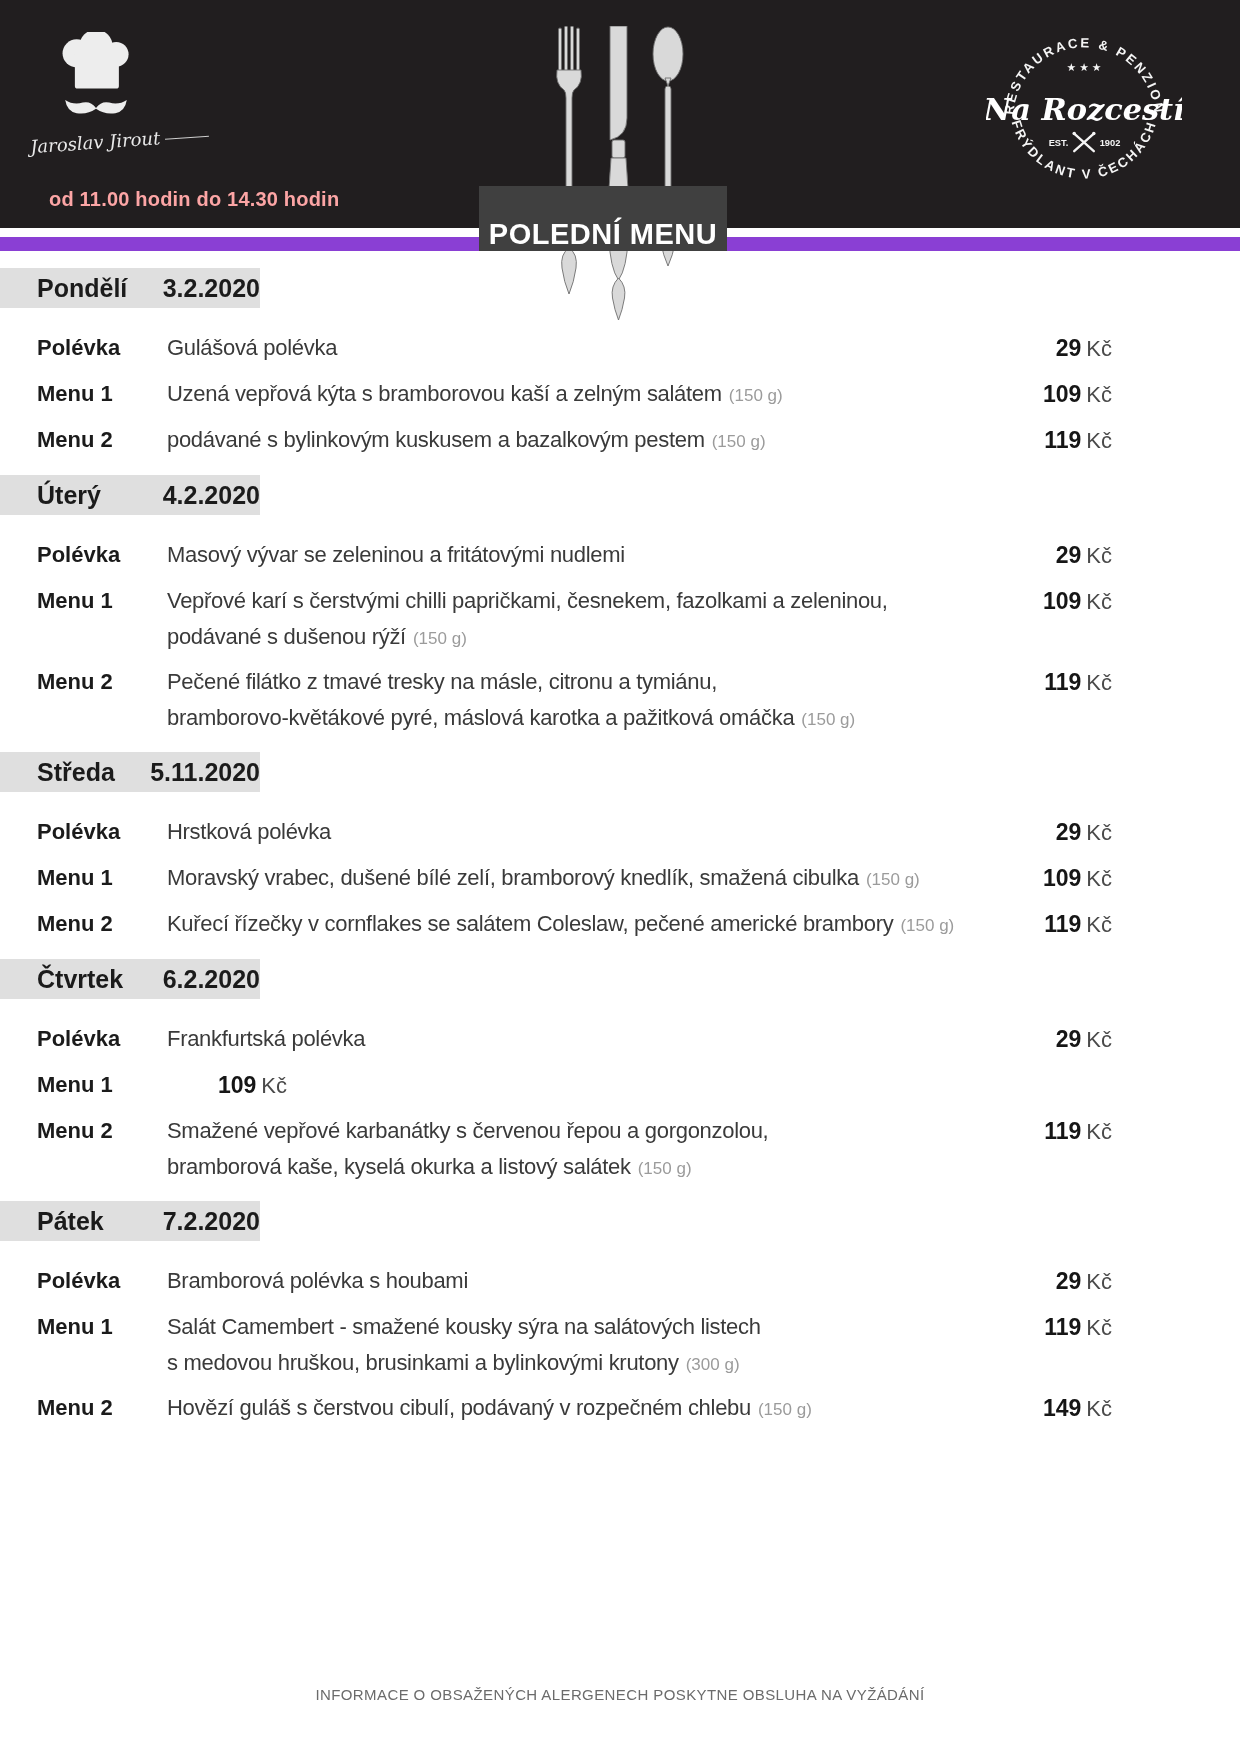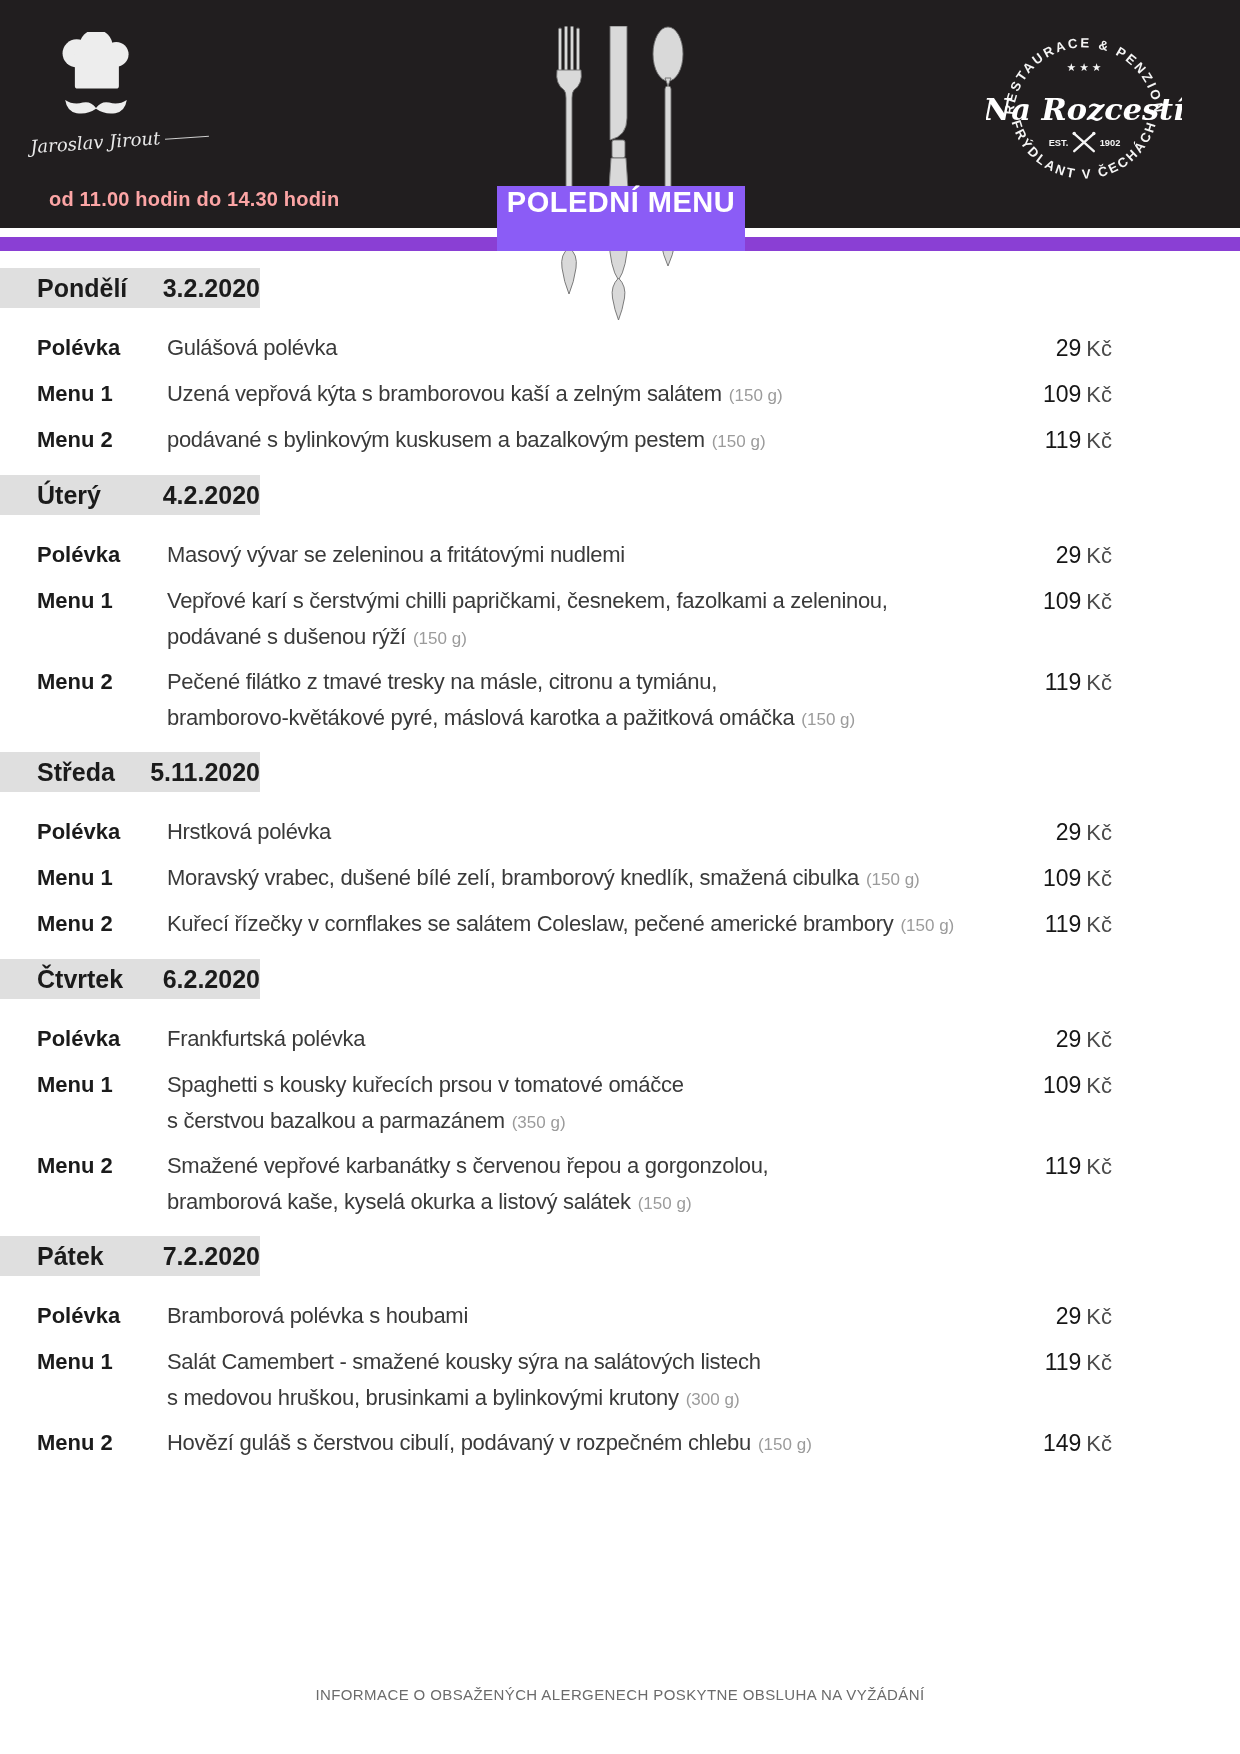--- a/index.html
+++ b/index.html
@@ -9,39 +9,39 @@
   
   .topbar{position:relative;width:100%;height:228px;background:#211e1f;z-index:1;}
   .stripe-white{height:9px;background:#ffffff;}
   .stripe-purple{height:14px;background:#8a3fd4;}
   .chef-logo{position:absolute;left:52px;top:32px;width:88px;}
   .signature{position:absolute;left:30px;top:130px;width:180px;color:#e9e9e9;
     font-family:"DejaVu Serif",serif;font-style:italic;font-size:18px;transform:rotate(-4deg);white-space:nowrap;}
   .signature::after{content:"";display:inline-block;width:44px;height:1px;background:#cfcfcf;margin-left:5px;vertical-align:middle;}
   .hours{position:absolute;left:37px;top:188px;color:#fca5a5;font-weight:bold;font-size:20px;letter-spacing:.2px;margin-left:12px;}
   .cutlery{position:absolute;left:543px;top:26px;z-index:2;}
-  .title-box{position:absolute;left:497px;top:186px;width:248px;height:65px;background:#8b5cf6;z-index:3;
-    display:flex;align-items:flex-start;justify-content:center;}
+  .title-box{position:absolute;left:479px;top:186px;width:248px;height:65px;background:#404040;z-index:3;
+    display:flex;align-items:flex-end;justify-content:center;}
   .title-box span{color:#fff;font-weight:bold;font-size:29px;letter-spacing:.5px;white-space:nowrap;}
   .badge{position:absolute;right:58px;top:14px;width:196px;}
 
   
   main{padding-top:17px;}
   .day-section{margin-bottom:14px;}
   .day-band{width:260px;height:40px;background:#dfdfdf;display:flex;align-items:center;
     font-weight:bold;font-size:25px;color:#1b1b1b;}
   .day-name{margin-left:37px;width:133px;}
   .day-items{padding-top:22px;}
   .item{display:flex;align-items:flex-start;margin-bottom:7px;}
   .item-label{flex:0 0 130px;margin-left:37px;font-weight:bold;font-size:22px;color:#1b1b1b;line-height:36px;}
   .item-desc{flex:1 1 auto;font-size:22px;color:#3a3a3a;line-height:36px;letter-spacing:-0.3px;min-width:0;}
   .desc-line{white-space:nowrap;}
   .weight{font-size:17px;color:#9b9b9b;letter-spacing:0;padding-left:7px;}
   .item-price{flex:0 0 120px;text-align:right;margin-right:128px;line-height:36px;white-space:nowrap;}
-  .price-value{font-weight:normal;font-size:23px;color:#161616;}
+  .price-value{font-weight:bold;font-size:23px;color:#161616;}
   .price-currency{font-size:22px;color:#4a4a4a;padding-left:5px;}
 
   
   footer{position:absolute;left:0;right:0;bottom:26px;display:flex;align-items:center;gap:22px;padding:0 2px;flex-direction:column;}
   .rule{flex:1 1 auto;height:3px;background:#1d1d1d;}
   .allergen-text{flex:0 0 auto;font-size:15px;color:#6b6b6b;letter-spacing:.4px;white-space:nowrap;}
 </style>
 </head>
 <body>
 
@@ -253,24 +253,20 @@
       <div class="item-desc">
               <div class="desc-line">Frankfurtská polévka</div>
             </div>
       <div class="item-price">
         <span class="price-value">29</span><span class="price-currency">Kč</span>
       </div>
     </div>
 
     <div class="item">
       <div class="item-label">Menu 1</div>
-      <div class="item-desc">
-              <div class="desc-line">Spaghetti s kousky kuřecích prsou v tomatové omáčce</div>
-              <div class="desc-line">s čerstvou bazalkou a parmazánem<span class="weight">(350 g)</span></div>
-            </div>
       <div class="item-price">
         <span class="price-value">109</span><span class="price-currency">Kč</span>
       </div>
     </div>
 
     <div class="item">
       <div class="item-label">Menu 2</div>
       <div class="item-desc">
               <div class="desc-line">Smažené vepřové karbanátky s červenou řepou a gorgonzolou,</div>
               <div class="desc-line">bramborová kaše, kyselá okurka a listový salátek<span class="weight">(150 g)</span></div>

